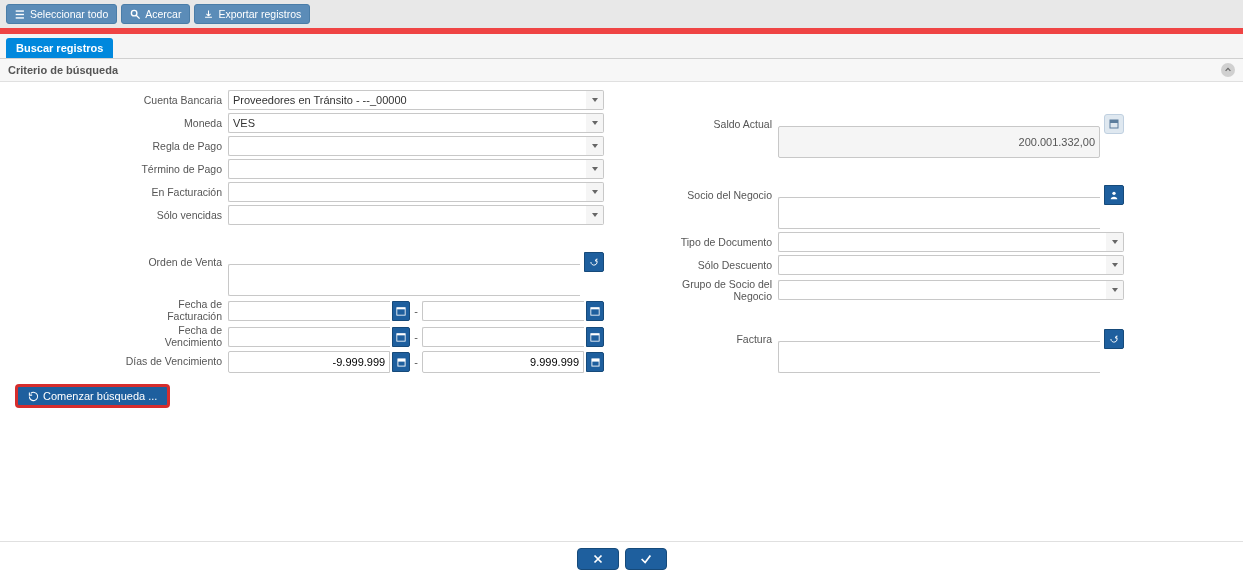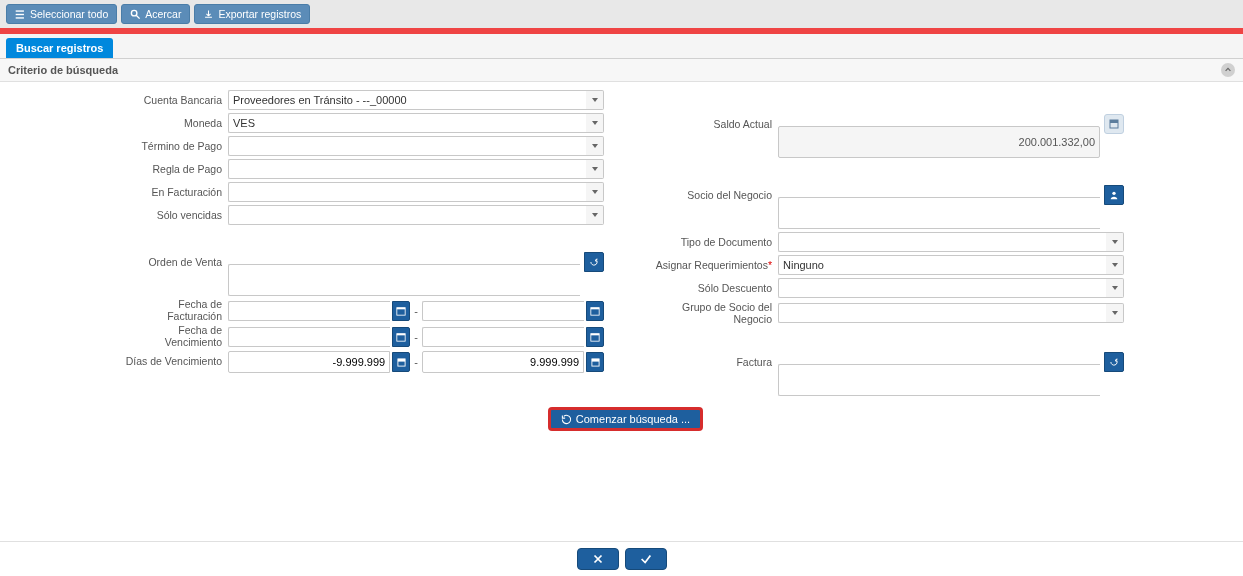--- a/index.html
+++ b/index.html
@@ -156,22 +156,22 @@
   display: flex; align-items: center; justify-content: center; cursor: pointer;
 }
 .calendar-btn svg { width: 10px; height: 10px; fill: #fff; }
 .num-btn {
   width: 18px; height: 20px; background: #1e5f9e; border: 1px solid #164a7a; border-radius: 0 2px 2px 0;
   display: flex; align-items: center; justify-content: center; cursor: pointer;
 }
 .num-btn svg { width: 9px; height: 9px; fill: #fff; }
 .search-action-row {
   display: flex;
-  justify-content: center;
-  padding: 4px 0 8px 8px;
+  justify-content: flex-start;
+  padding: 4px 0 8px 16px;
 }
 .search-btn {
   background: #1e5f9e;
   color: #fff;
   border: 2px solid #d62d2d;
   box-shadow: 0 0 0 1px #d62d2d;
   border-radius: 3px;
   padding: 3px 10px;
   font-size: 11px;
   display: inline-flex;
@@ -255,29 +255,29 @@
 
     <div class="row">
       <div class="lbl">Moneda</div>
       <div class="select-wrap">
         <div class="select-text">VES</div>
         <div class="drop-btn"></div>
       </div>
     </div>
 
     <div class="row">
+      <div class="lbl">Regla de Pago</div>
+      <div class="select-wrap">
+        <div class="select-text"></div>
+        <div class="drop-btn"></div>
+      </div>
+    </div>
+
+    <div class="row">
       <div class="lbl">Término de Pago</div>
-      <div class="select-wrap">
-        <div class="select-text"></div>
-        <div class="drop-btn"></div>
-      </div>
-    </div>
-
-    <div class="row">
-      <div class="lbl">Regla de Pago</div>
       <div class="select-wrap">
         <div class="select-text"></div>
         <div class="drop-btn"></div>
       </div>
     </div>
 
     <div class="row">
       <div class="lbl">En Facturación</div>
       <div class="select-wrap">
         <div class="select-text"></div>
@@ -393,27 +393,20 @@
     </div>
 
     <div class="row">
       <div class="lbl lbl-wide">Tipo de Documento</div>
       <div class="select-wrap">
         <div class="select-text"></div>
         <div class="drop-btn"></div>
       </div>
     </div>
 
-    <div class="row">
-      <div class="lbl lbl-wide"><span>Asignar Requerimientos</span><span class="req">*</span></div>
-      <div class="select-wrap">
-        <div class="select-text">Ninguno</div>
-        <div class="drop-btn"></div>
-      </div>
-    </div>
 
     <div class="row">
       <div class="lbl lbl-wide">Sólo Descuento</div>
       <div class="select-wrap">
         <div class="select-text"></div>
         <div class="drop-btn"></div>
       </div>
     </div>
 
     <div class="row">

